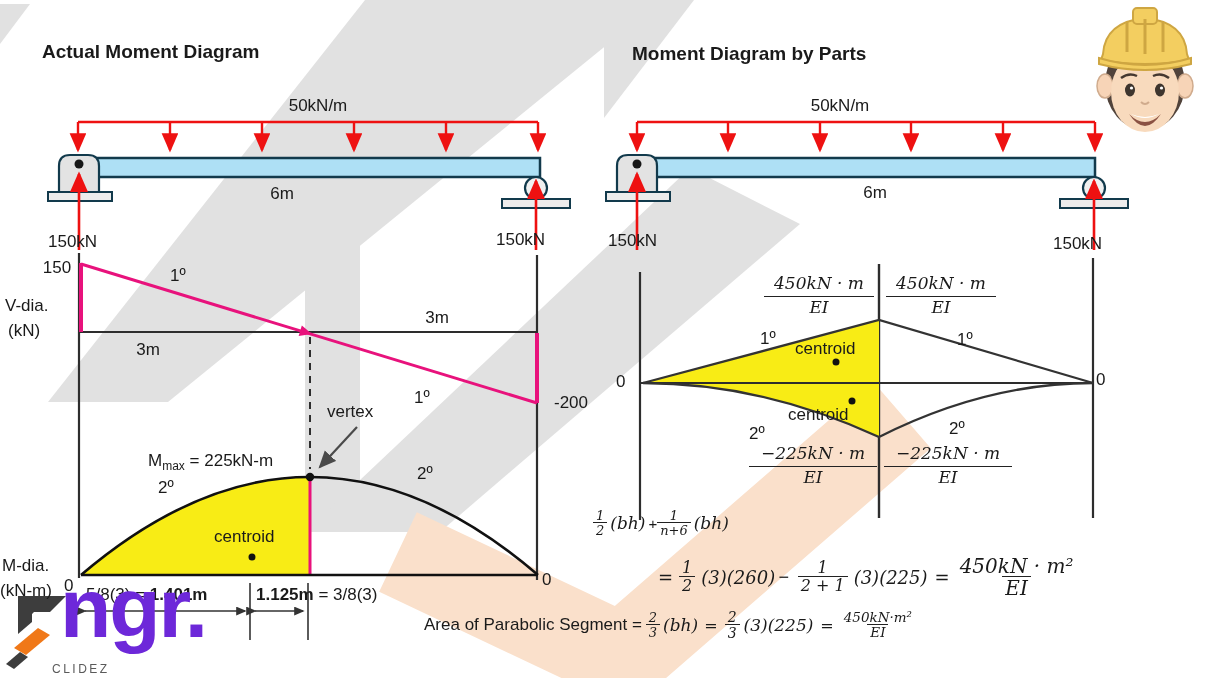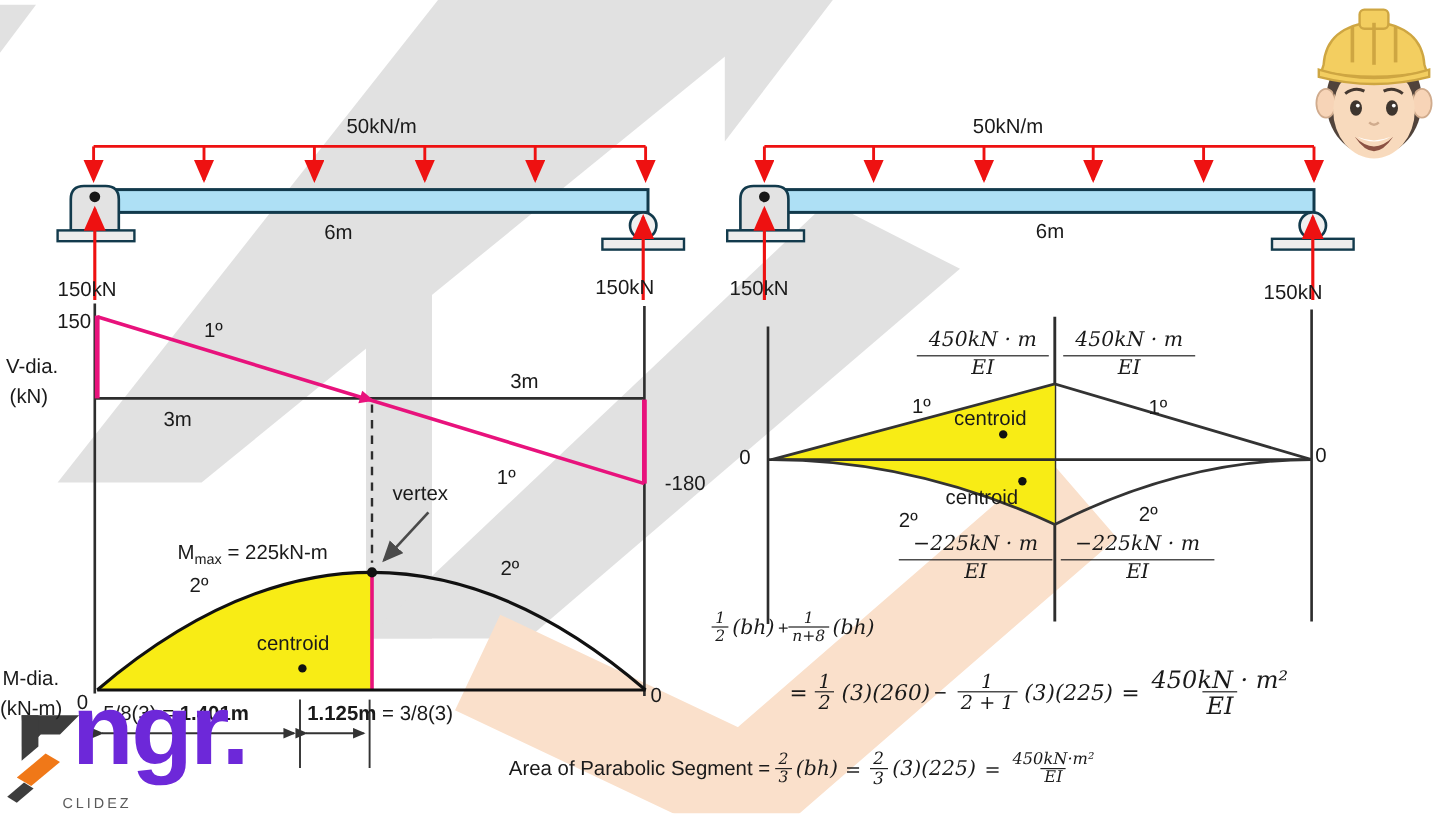--- a/index.html
+++ b/index.html
@@ -158,46 +158,48 @@
     <ellipse cx="37" cy="88" rx="5" ry="6.5" fill="#241a12"></ellipse>
     <ellipse cx="67" cy="88" rx="5" ry="6.5" fill="#241a12"></ellipse>
     <circle cx="38.5" cy="86" r="1.6" fill="#fff"></circle>
     <circle cx="68.5" cy="86" r="1.6" fill="#fff"></circle>
     <path d="M36,112 Q52,128 68,112 Q60,124 52,124 Q44,124 36,112 Z" fill="#7c3b2a"></path>
     <path d="M38,112 Q52,118 66,112 Q52,120 38,112 Z" fill="#ffffff"></path>
     <path d="M48,100 Q52,104 56,100" fill="none" stroke="#caa07e" stroke-width="2"></path>
   </g>
 </svg>
 
+<div class="t title" style="left:42px;top:41px">Actual Moment Diagram</div>
 <div class="t ctr" style="left:270px;top:96px;width:96px">50kN/m</div>
 <div class="t ctr" style="left:258px;top:184px;width:48px">6m</div>
 <div class="t" style="left:48px;top:232px">150kN</div>
 <div class="t" style="left:496px;top:230px">150kN</div>
 
-<div class="t" style="left:38px;top:258px;width:38px;text-align:right">150</div>
+<div class="t" style="left:38px;top:258px;width:38px;text-align:center">150</div>
 <div class="t" style="left:5px;top:296px">V-dia.</div>
 <div class="t" style="left:8px;top:321px">(kN)</div>
 <div class="t" style="left:170px;top:266px">1º</div>
 <div class="t ctr" style="left:413px;top:308px;width:48px">3m</div>
 <div class="t ctr" style="left:124px;top:340px;width:48px">3m</div>
 <div class="t" style="left:414px;top:388px">1º</div>
-<div class="t" style="left:554px;top:393px">-180</div>
+<div class="t" style="left:554px;top:393px">-200</div>
 
 <div class="t" style="left:327px;top:402px">vertex</div>
 <div class="t" style="left:148px;top:451px"><span>M</span><sub style="font-size:12px">max</sub><span> = 225kN-m</span></div>
 <div class="t" style="left:158px;top:478px">2º</div>
 <div class="t" style="left:417px;top:464px">2º</div>
 <div class="t" style="left:214px;top:527px">centroid</div>
 <div class="t" style="left:2px;top:556px">M-dia.</div>
 <div class="t" style="left:0px;top:581px">(kN-m)</div>
 <div class="t" style="left:64px;top:576px">0</div>
 <div class="t" style="left:542px;top:570px">0</div>
 <div class="t" style="left:86px;top:585px"><span>5/8(3) = </span><span class="b">1.401m</span></div>
 <div class="t" style="left:256px;top:585px"><span class="b">1.125m</span><span> = 3/8(3)</span></div>
 
+<div class="t title" style="left:632px;top:43px">Moment Diagram by Parts</div>
 <div class="t ctr" style="left:792px;top:96px;width:96px">50kN/m</div>
 <div class="t ctr" style="left:851px;top:183px;width:48px">6m</div>
 <div class="t" style="left:608px;top:231px">150kN</div>
 <div class="t" style="left:1053px;top:234px">150kN</div>
 
 <div class="t math vfrac" style="left:764px;top:274px;width:110px">
   <div class="fn">450kN · m</div>
   <div class="fd">EI</div>
 </div>
 <div class="t math vfrac" style="left:886px;top:274px;width:110px">
@@ -223,21 +225,21 @@
 
 <div class="flexline" style="left:589px;top:509px">
   <span class="fr small" style="margin-left:4px">
         <span class="fn">1</span>
         <span class="fd">2</span>
       </span>
   <span class="math gap" style="font-size:17px">(bh)</span>
   <span style="font-size:15px">+</span>
   <span class="fr small">
         <span class="fn">1</span>
-        <span class="fd">n+8</span>
+        <span class="fd">n+6</span>
       </span>
   <span class="math gap" style="font-size:17px">(bh)</span>
 </div>
 
 <div class="flexline" style="left:658px;top:556px;font-size:18px">
   <span class="math">=</span>
   <span class="fr" style="font-size:16px;margin:0 6px">
         <span class="fn">1</span>
         <span class="fd">2</span>
       </span>
@@ -248,21 +250,21 @@
         <span class="fd">2 + 1</span>
       </span>
   <span class="math">(3)(225)</span>
   <span class="math gap" style="margin:0 4px">=</span>
   <span class="fr" style="font-size:20px">
         <span class="fn">450kN · m²</span>
         <span class="fd">EI</span>
       </span>
 </div>
 
-<div class="flexline" style="left:424px;top:626px">
+<div class="flexline" style="left:424px;top:610px">
   <span class="t" style="position:static">Area of Parabolic Segment =</span>
   <span class="fr small" style="margin-left:4px">
         <span class="fn">2</span>
         <span class="fd">3</span>
       </span>
   <span class="math gap" style="font-size:17px">(bh)</span>
   <span class="math gap">=</span>
   <span class="fr" style="font-size:14px;margin:0 4px">
         <span class="fn">2</span>
         <span class="fd">3</span>

